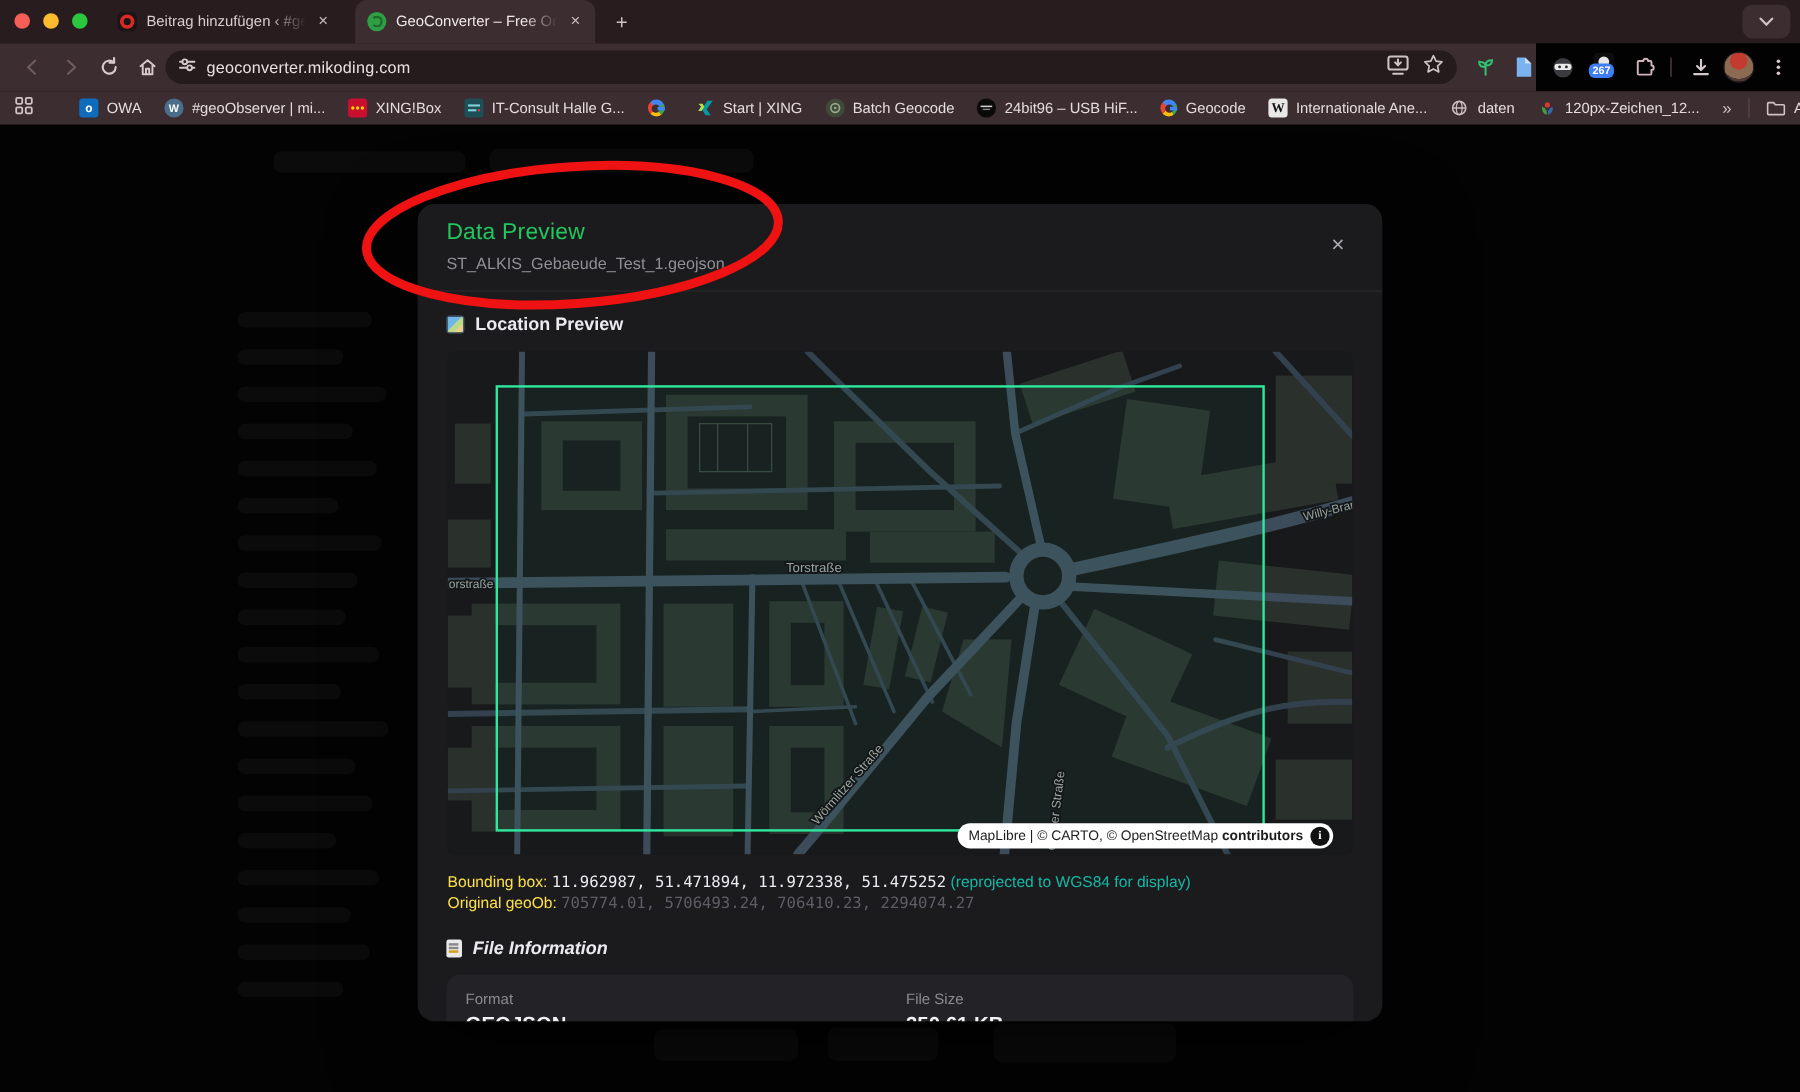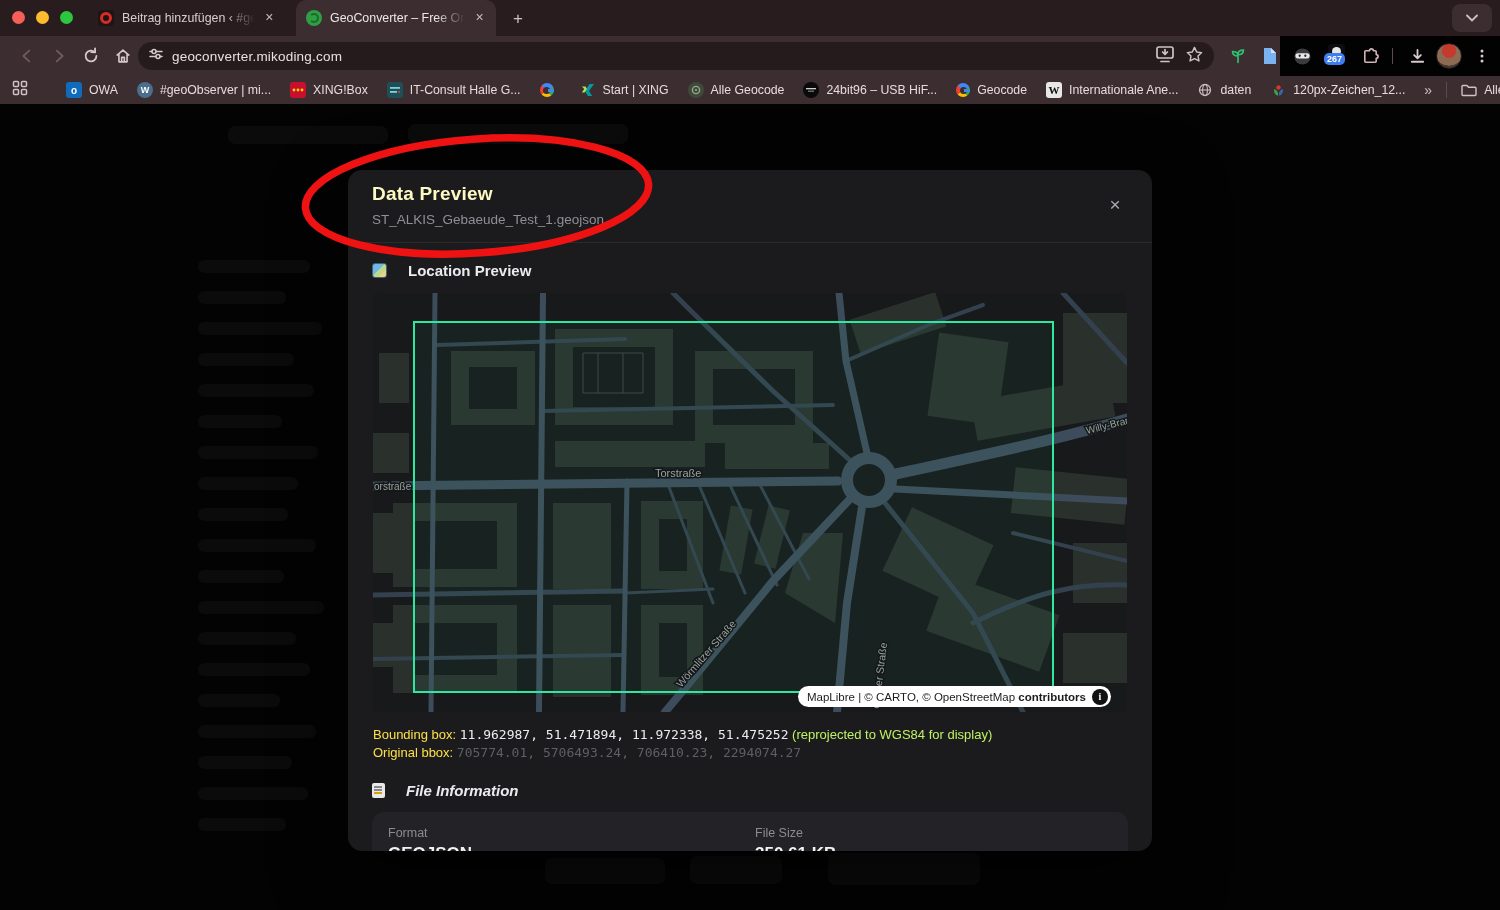--- a/index.html
+++ b/index.html
@@ -47,44 +47,44 @@
   .gicon::before { content:""; position:absolute; inset:3.5px; border-radius:50%; background:#3b2d30; }
   .gicon::after { content:""; position:absolute; right:0; top:5.5px; width:6px; height:3px; background:#4285f4; }
 
   
   #page { position:absolute; top:104px; left:0; width:1500px; height:806px; background:#030303; }
   .ghost { position:absolute; background:#0b0b0b; border-radius:7px; }
 
   
   #modal { position:absolute; left:348px; top:170px; width:804px; height:681px; background:#1b1b1d;
     border-radius:14px; overflow:hidden; box-shadow:0 24px 70px rgba(0,0,0,.6); }
-  #modal h1 { position:absolute; left:24px; top:13px; font-size:19px; font-weight:700; color:#fef9c3; letter-spacing:.2px; }
+  #modal h1 { position:absolute; left:24px; top:13px; font-size:19px; font-weight:400; color:#22c55e; letter-spacing:.2px; }
   #filename { position:absolute; left:24px; top:42px; font-size:13.5px; color:#8f8f96; }
   #modal-close { position:absolute; right:26px; top:24px; width:22px; height:22px; color:#a9a9b2; font-size:19px; line-height:21px; text-align:center; }
   .divider { position:absolute; left:0; top:72px; width:804px; height:1px; background:#2a2a2d; }
-  .sec-head { position:absolute; left:24px; display:flex; align-items:center; gap:21px; color:#ebebef; font-size:15px; font-weight:700; }
+  .sec-head { position:absolute; left:24px; display:flex; align-items:center; gap:9px; color:#ebebef; font-size:15px; font-weight:700; }
   #sec-loc { top:92px; } #sec-file { top:612px;font-style:italic; }
   .emoji-map { width:15px; height:15px; border-radius:3px;
     background:linear-gradient(135deg,#6fb7e8 0 45%,#bfd98a 45% 70%,#e8d28a 70%); border:1px solid #46606e; }
   .emoji-memo { width:13px; height:15px; border-radius:2px; background:#e9e9e9; position:relative; }
   .emoji-memo::after { content:""; position:absolute; left:2px; top:3px; width:8px; height:1.6px; background:#888; box-shadow:0 3px 0 #888, 0 6px 0 #d4a017; }
 
   #mapbox { position:absolute; left:25px; top:123px; width:754px; height:419px; border-radius:6px; overflow:hidden; background:#17191b; }
   #attrib { position:absolute; right:16px; bottom:5px; height:21px; background:#fff; border-radius:11px;
     display:flex; align-items:center; gap:6px; padding:0 3px 0 9px; font-size:11.5px; color:#1c1c1c;margin-top:29px; }
   #attrib b { font-weight:700; }
   #attrib .info { width:16px; height:16px; border-radius:50%; background:#111; color:#fff; font-size:10px; font-weight:700;
     display:flex; align-items:center; justify-content:center; font-family:"Liberation Serif", serif; }
 
   .bbox-line { position:absolute; left:25px; font-size:13px; white-space:nowrap; }
   #bbox1 { top:557px; } #bbox2 { top:575px; }
   .lbl { color:#fde047; }
   .mono { font-family:"DejaVu Sans Mono", monospace; }
   #bbox1 .val { color:#ececf0; }
-  #bbox1 .note { color:#bef264; }
+  #bbox1 .note { color:#14b8a6; }
   #bbox2 .val { color:#5e5e66; }
 
   #filecard { position:absolute; left:24px; top:642px; width:756px; height:88px; background:#232327; border-radius:12px; }
   .fi-col { position:absolute; top:14px; }
   #fi-format { left:16px; } #fi-size { left:383px; }
   .fi-label { font-size:12.5px; color:#8b8b92; }
   .fi-value { margin-top:4px; font-size:17px; font-weight:700; color:#f2f2f4; }
 
   
   #annot { position:absolute; left:0; top:0; width:1500px; height:910px; pointer-events:none; z-index:50; }
@@ -266,21 +266,21 @@
       </span>
       <span>Start | XING</span>
     </div>
     <div class="bm">
       <span class="fico" style="background:#3f4a3a;border-radius:50%;">
         <svg width="10" height="10" viewBox="0 0 10 10">
             <circle cx="5" cy="5" r="3.6" fill="none" stroke="#97a888" stroke-width="1.4"></circle>
             <circle cx="5" cy="5" r="1.1" fill="#97a888"></circle>
           </svg>
       </span>
-      <span>Alle Geocode</span>
+      <span>Batch Geocode</span>
     </div>
     <div class="bm">
       <span class="fico" style="background:#0a0a0a;border-radius:50%;">
         <svg width="10" height="6" viewBox="0 0 10 6">
             <rect x="0" y="1" width="10" height="1.3" fill="#cfcfcf"></rect>
             <rect x="2" y="3.6" width="6" height="1.1" fill="#8a8a8a"></rect>
           </svg>
       </span>
       <span>24bit96 – USB HiF...</span>
     </div>
@@ -455,21 +455,21 @@
     <div id="attrib">
       <span><span>MapLibre | © CARTO, © OpenStreetMap </span><b>contributors</b></span>
       <span class="info">i</span>
     </div>
   </div>
 
   <div class="bbox-line" id="bbox1">
     <span class="lbl">Bounding box: </span><span class="val mono">11.962987, 51.471894, 11.972338, 51.475252</span><span class="note"> (reprojected to WGS84 for display)</span>
   </div>
   <div class="bbox-line" id="bbox2">
-    <span class="lbl">Original bbox: </span><span class="val mono">705774.01, 5706493.24, 706410.23, 2294074.27</span>
+    <span class="lbl">Original geoOb: </span><span class="val mono">705774.01, 5706493.24, 706410.23, 2294074.27</span>
   </div>
 
   <div class="sec-head" id="sec-file">
     <span class="emoji-memo"></span>
     <span>File Information</span>
   </div>
 
   <div id="filecard">
     <div class="fi-col" id="fi-format">
       <div class="fi-label">Format</div>

